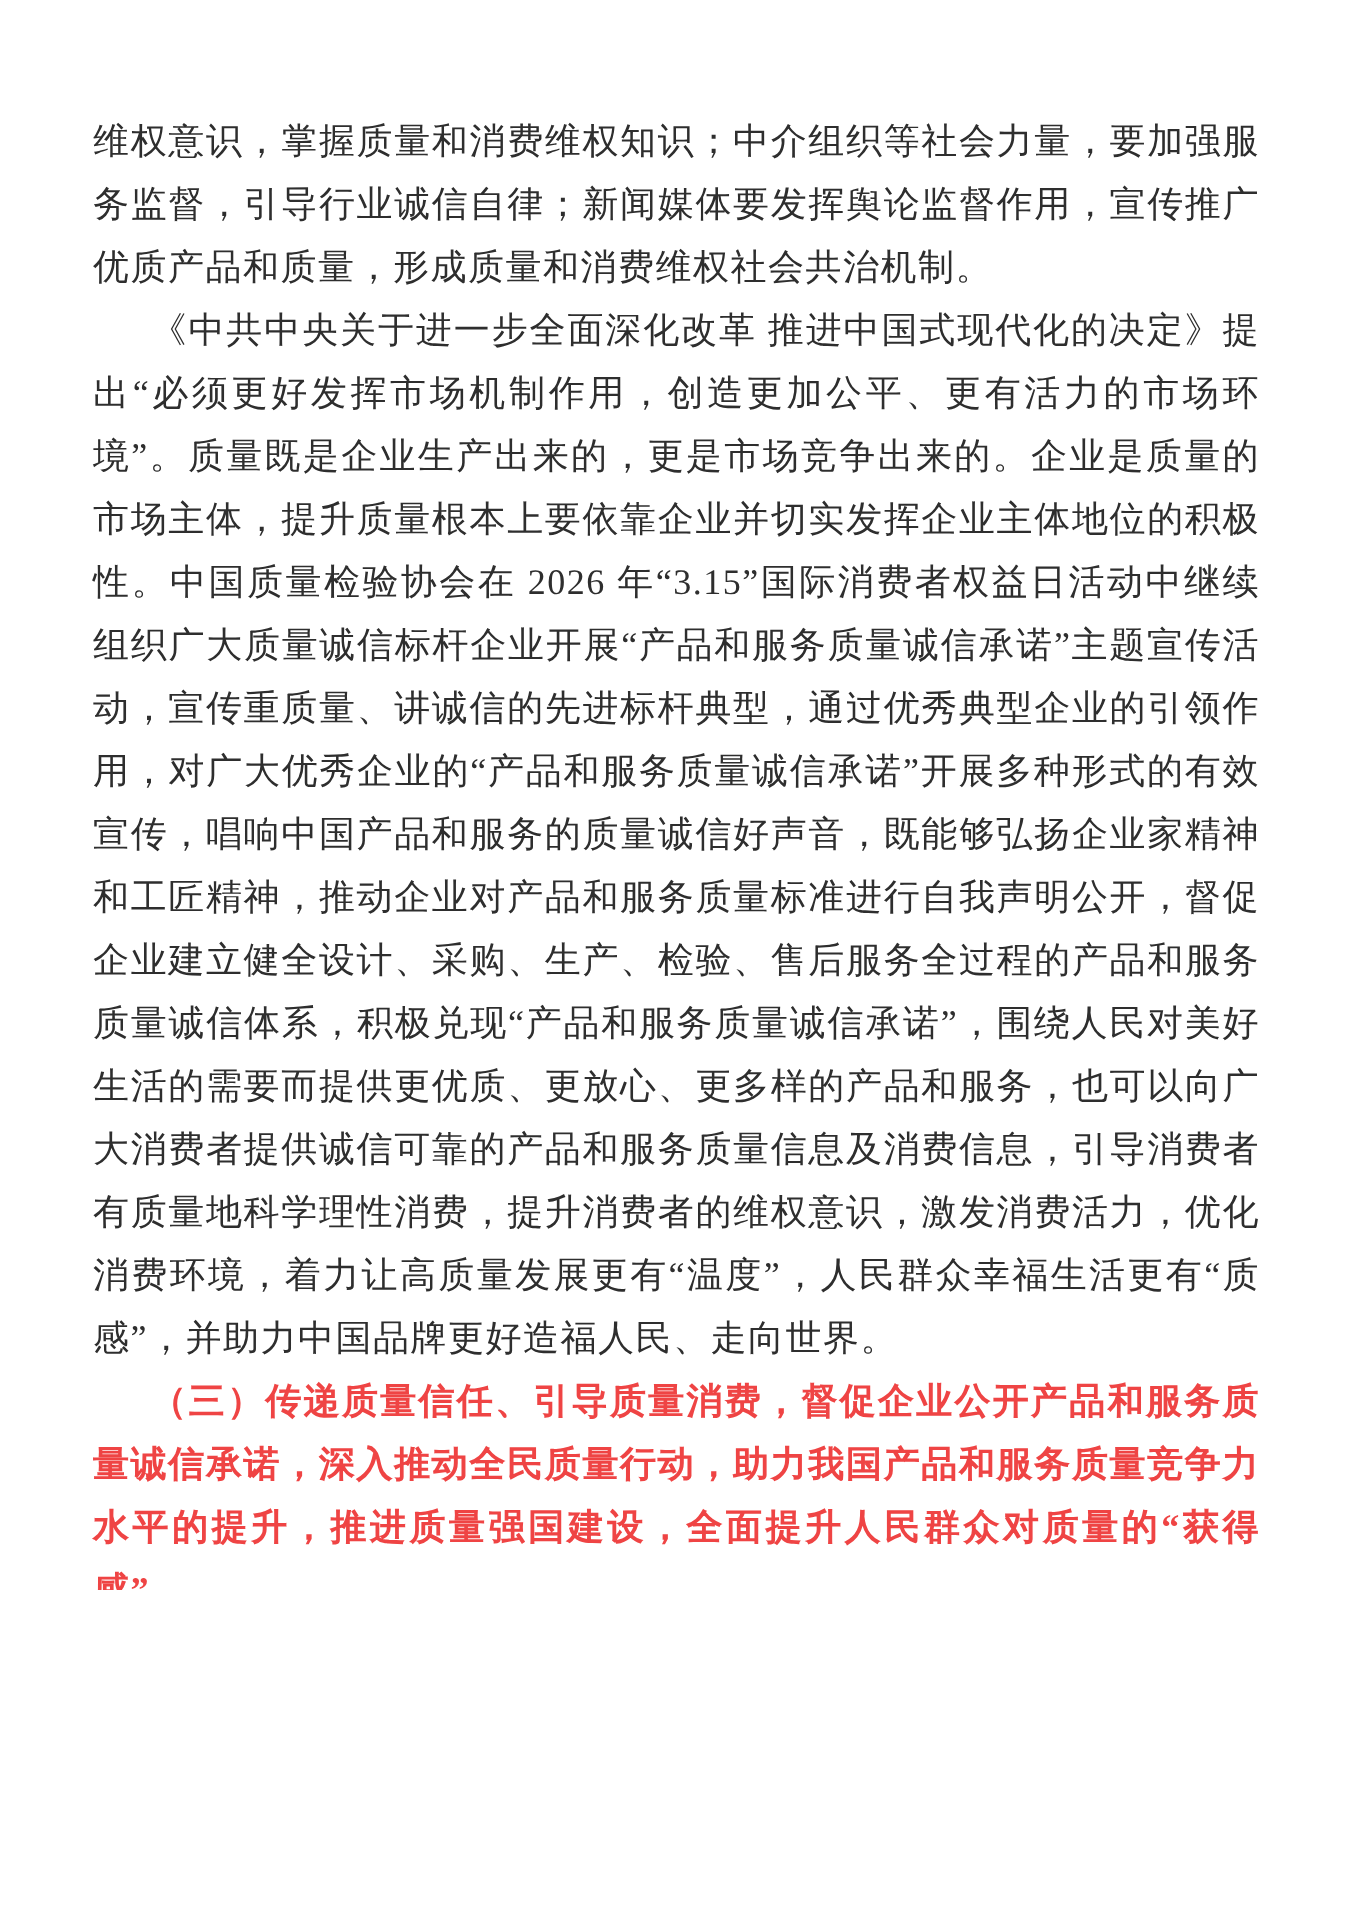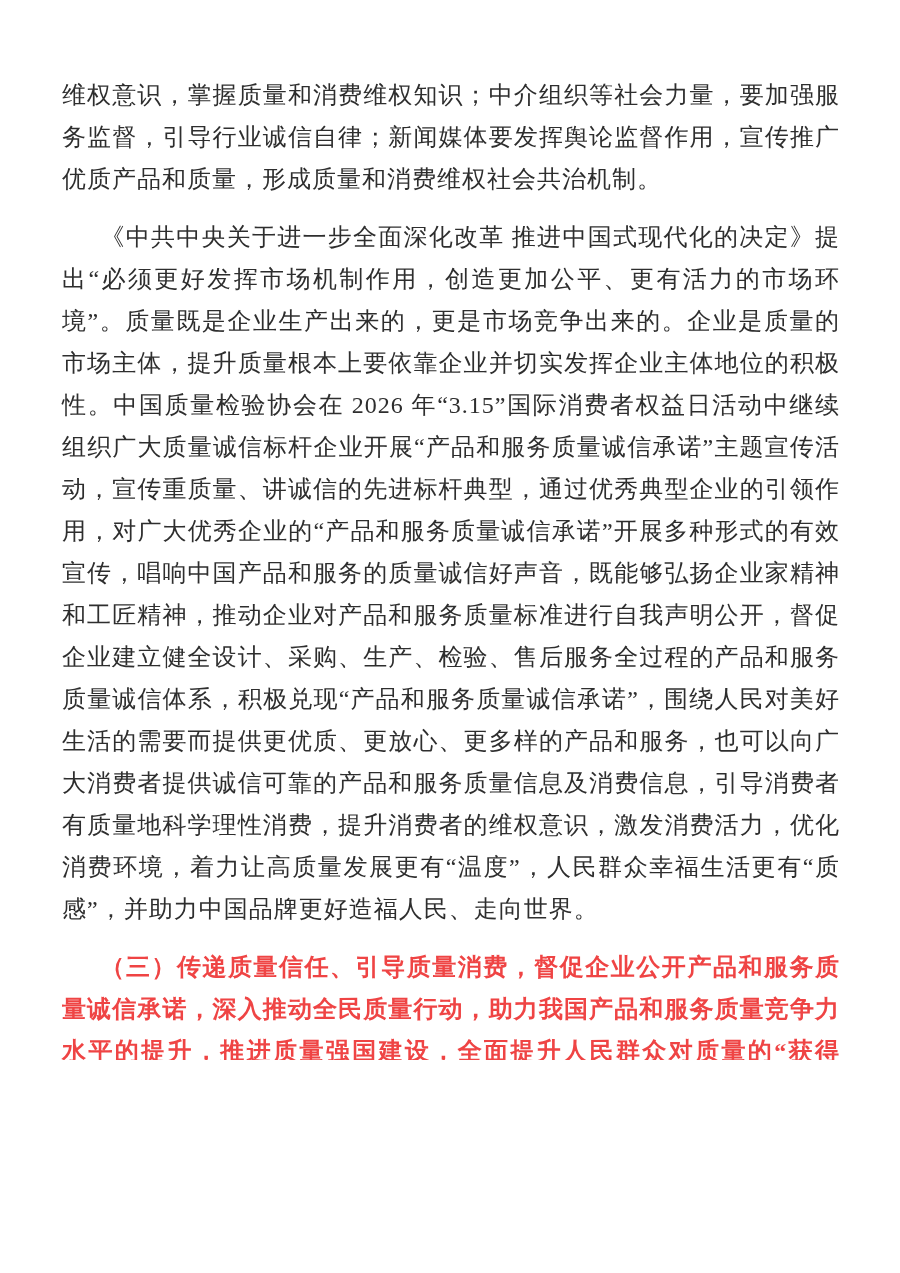--- a/index.html
+++ b/index.html
@@ -20,21 +20,20 @@
   }
   .body-text p {
     margin: 0;
     font-size: 24px;
     line-height: 42px;
     letter-spacing: 1px;
     text-align: justify;
   }
   .body-text p.ind {
     text-indent: 1.6em;
-    margin-top: 16px;
   }
   .body-text p.bold {
     font-weight: bold;
     color: #ef4444;
   }
   .page-footer {
     margin-top: 12px;
     padding-left: 50px;
     font-size: 27px;
     line-height: 42px;

